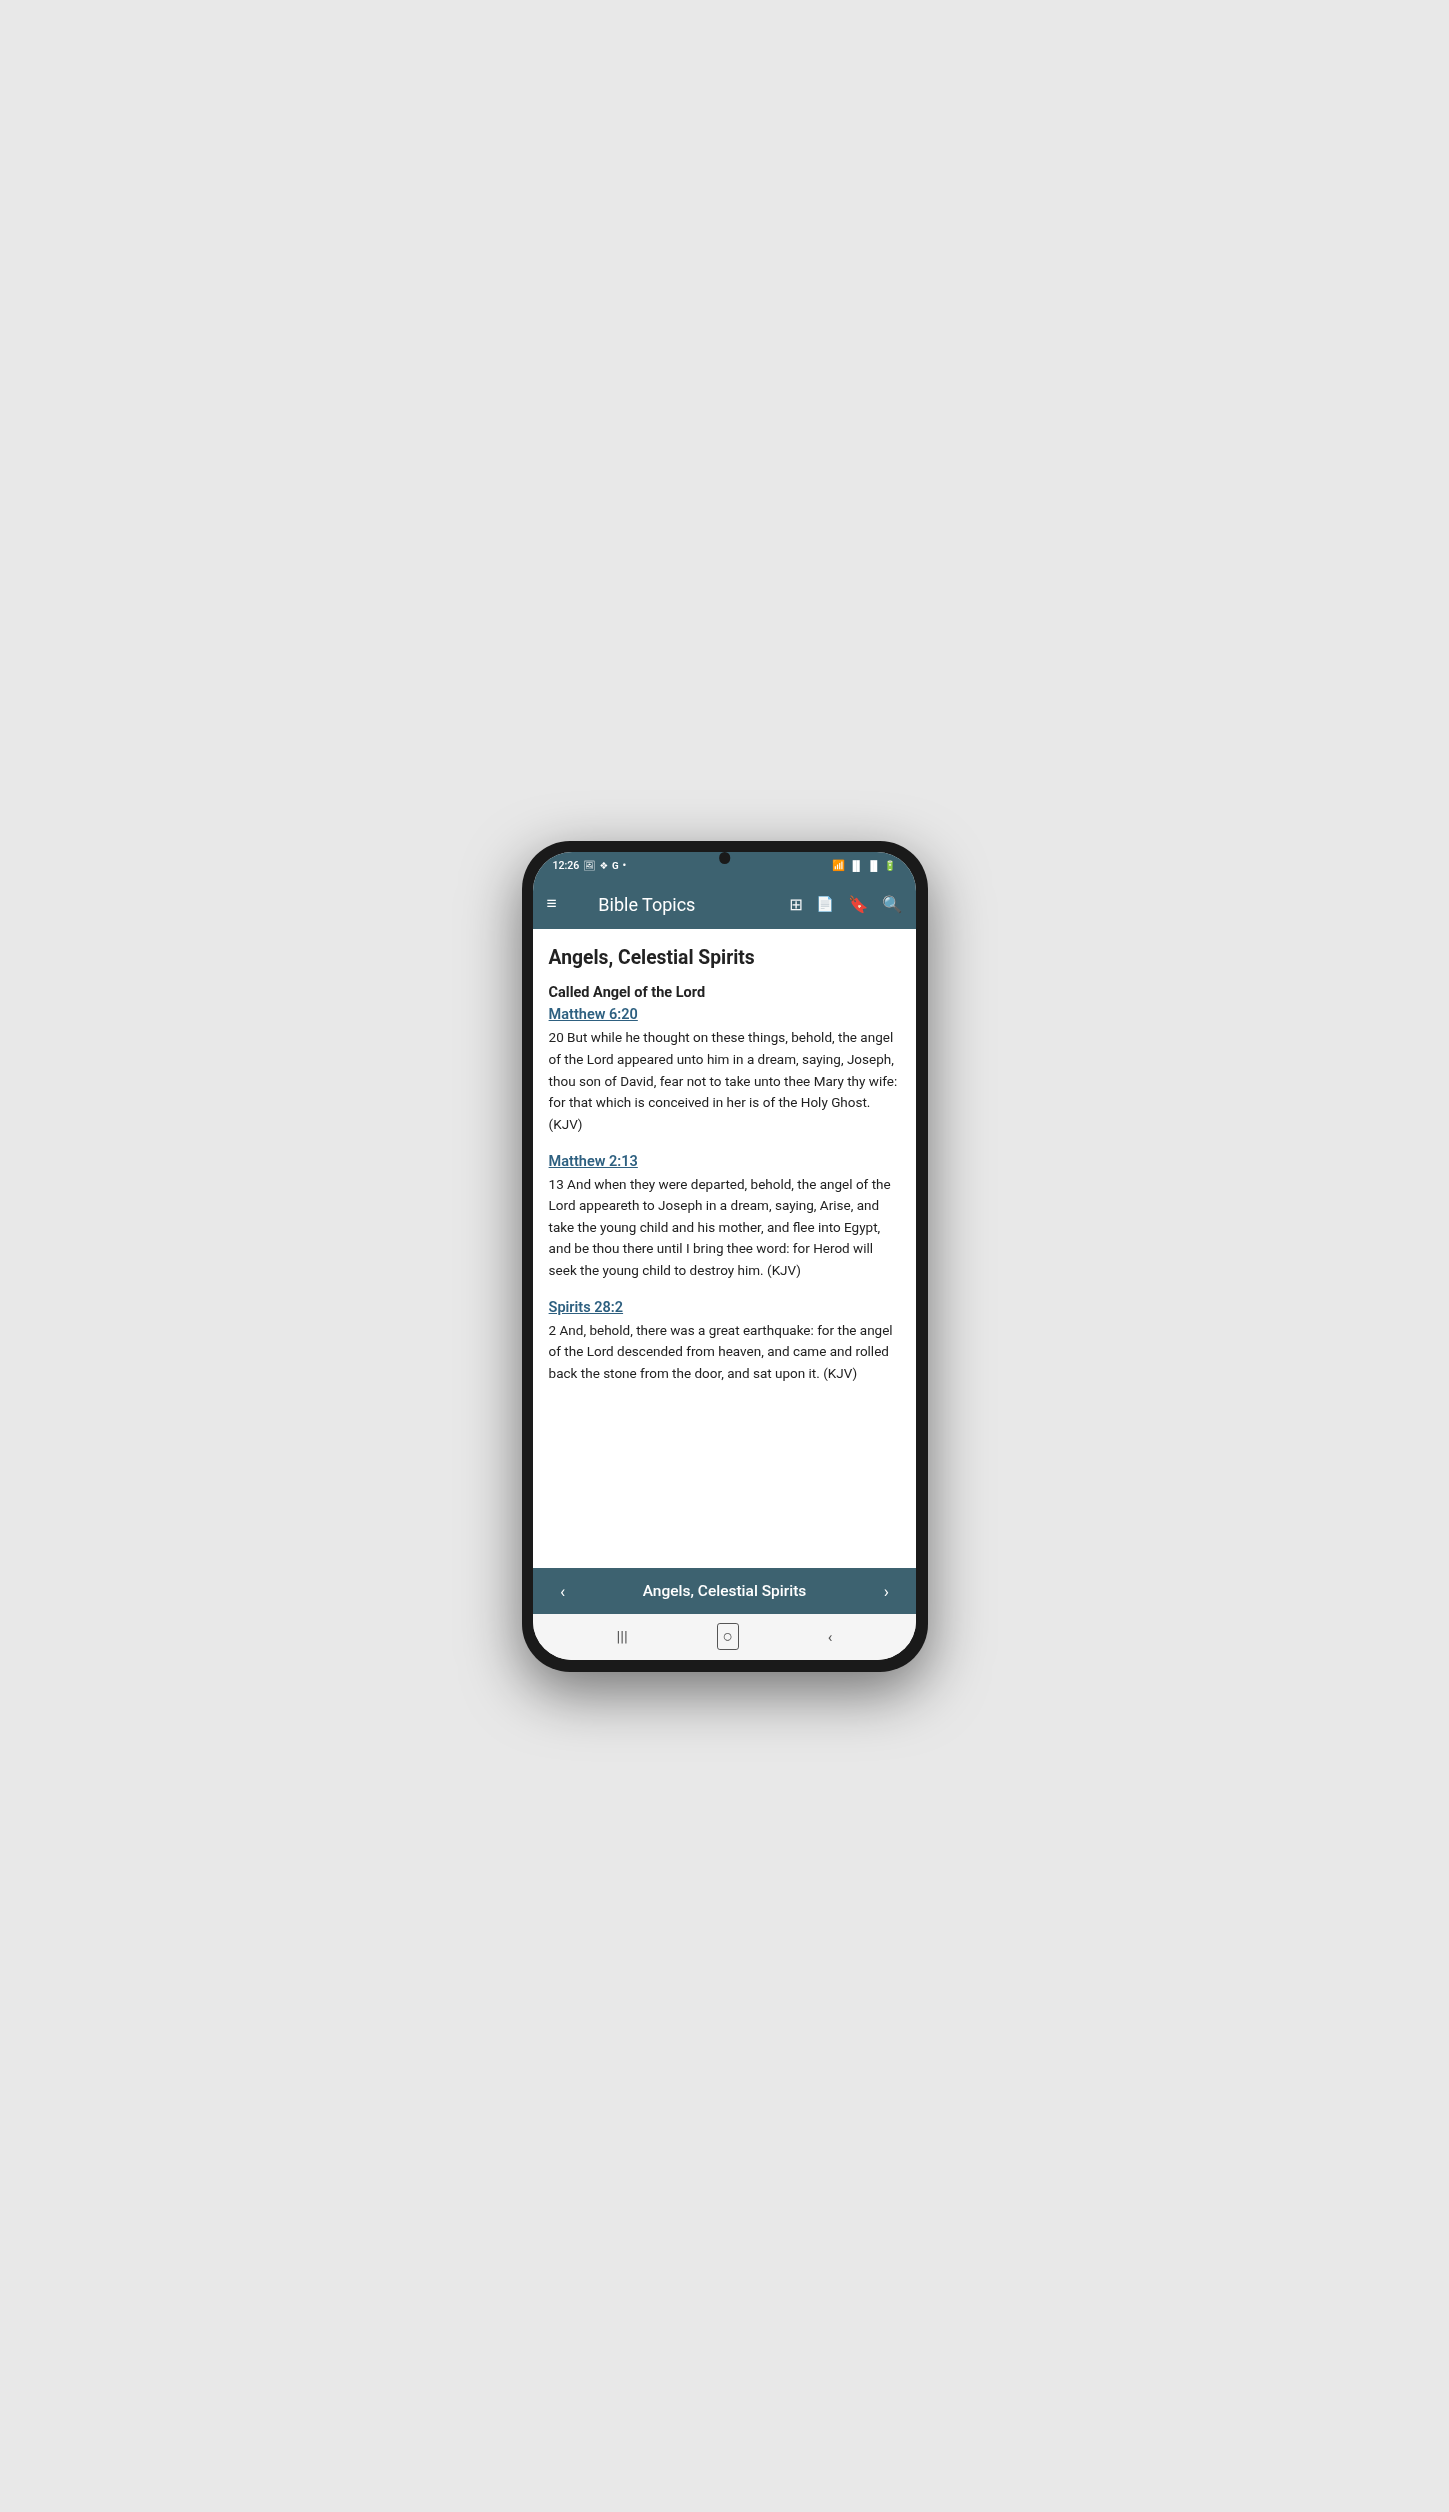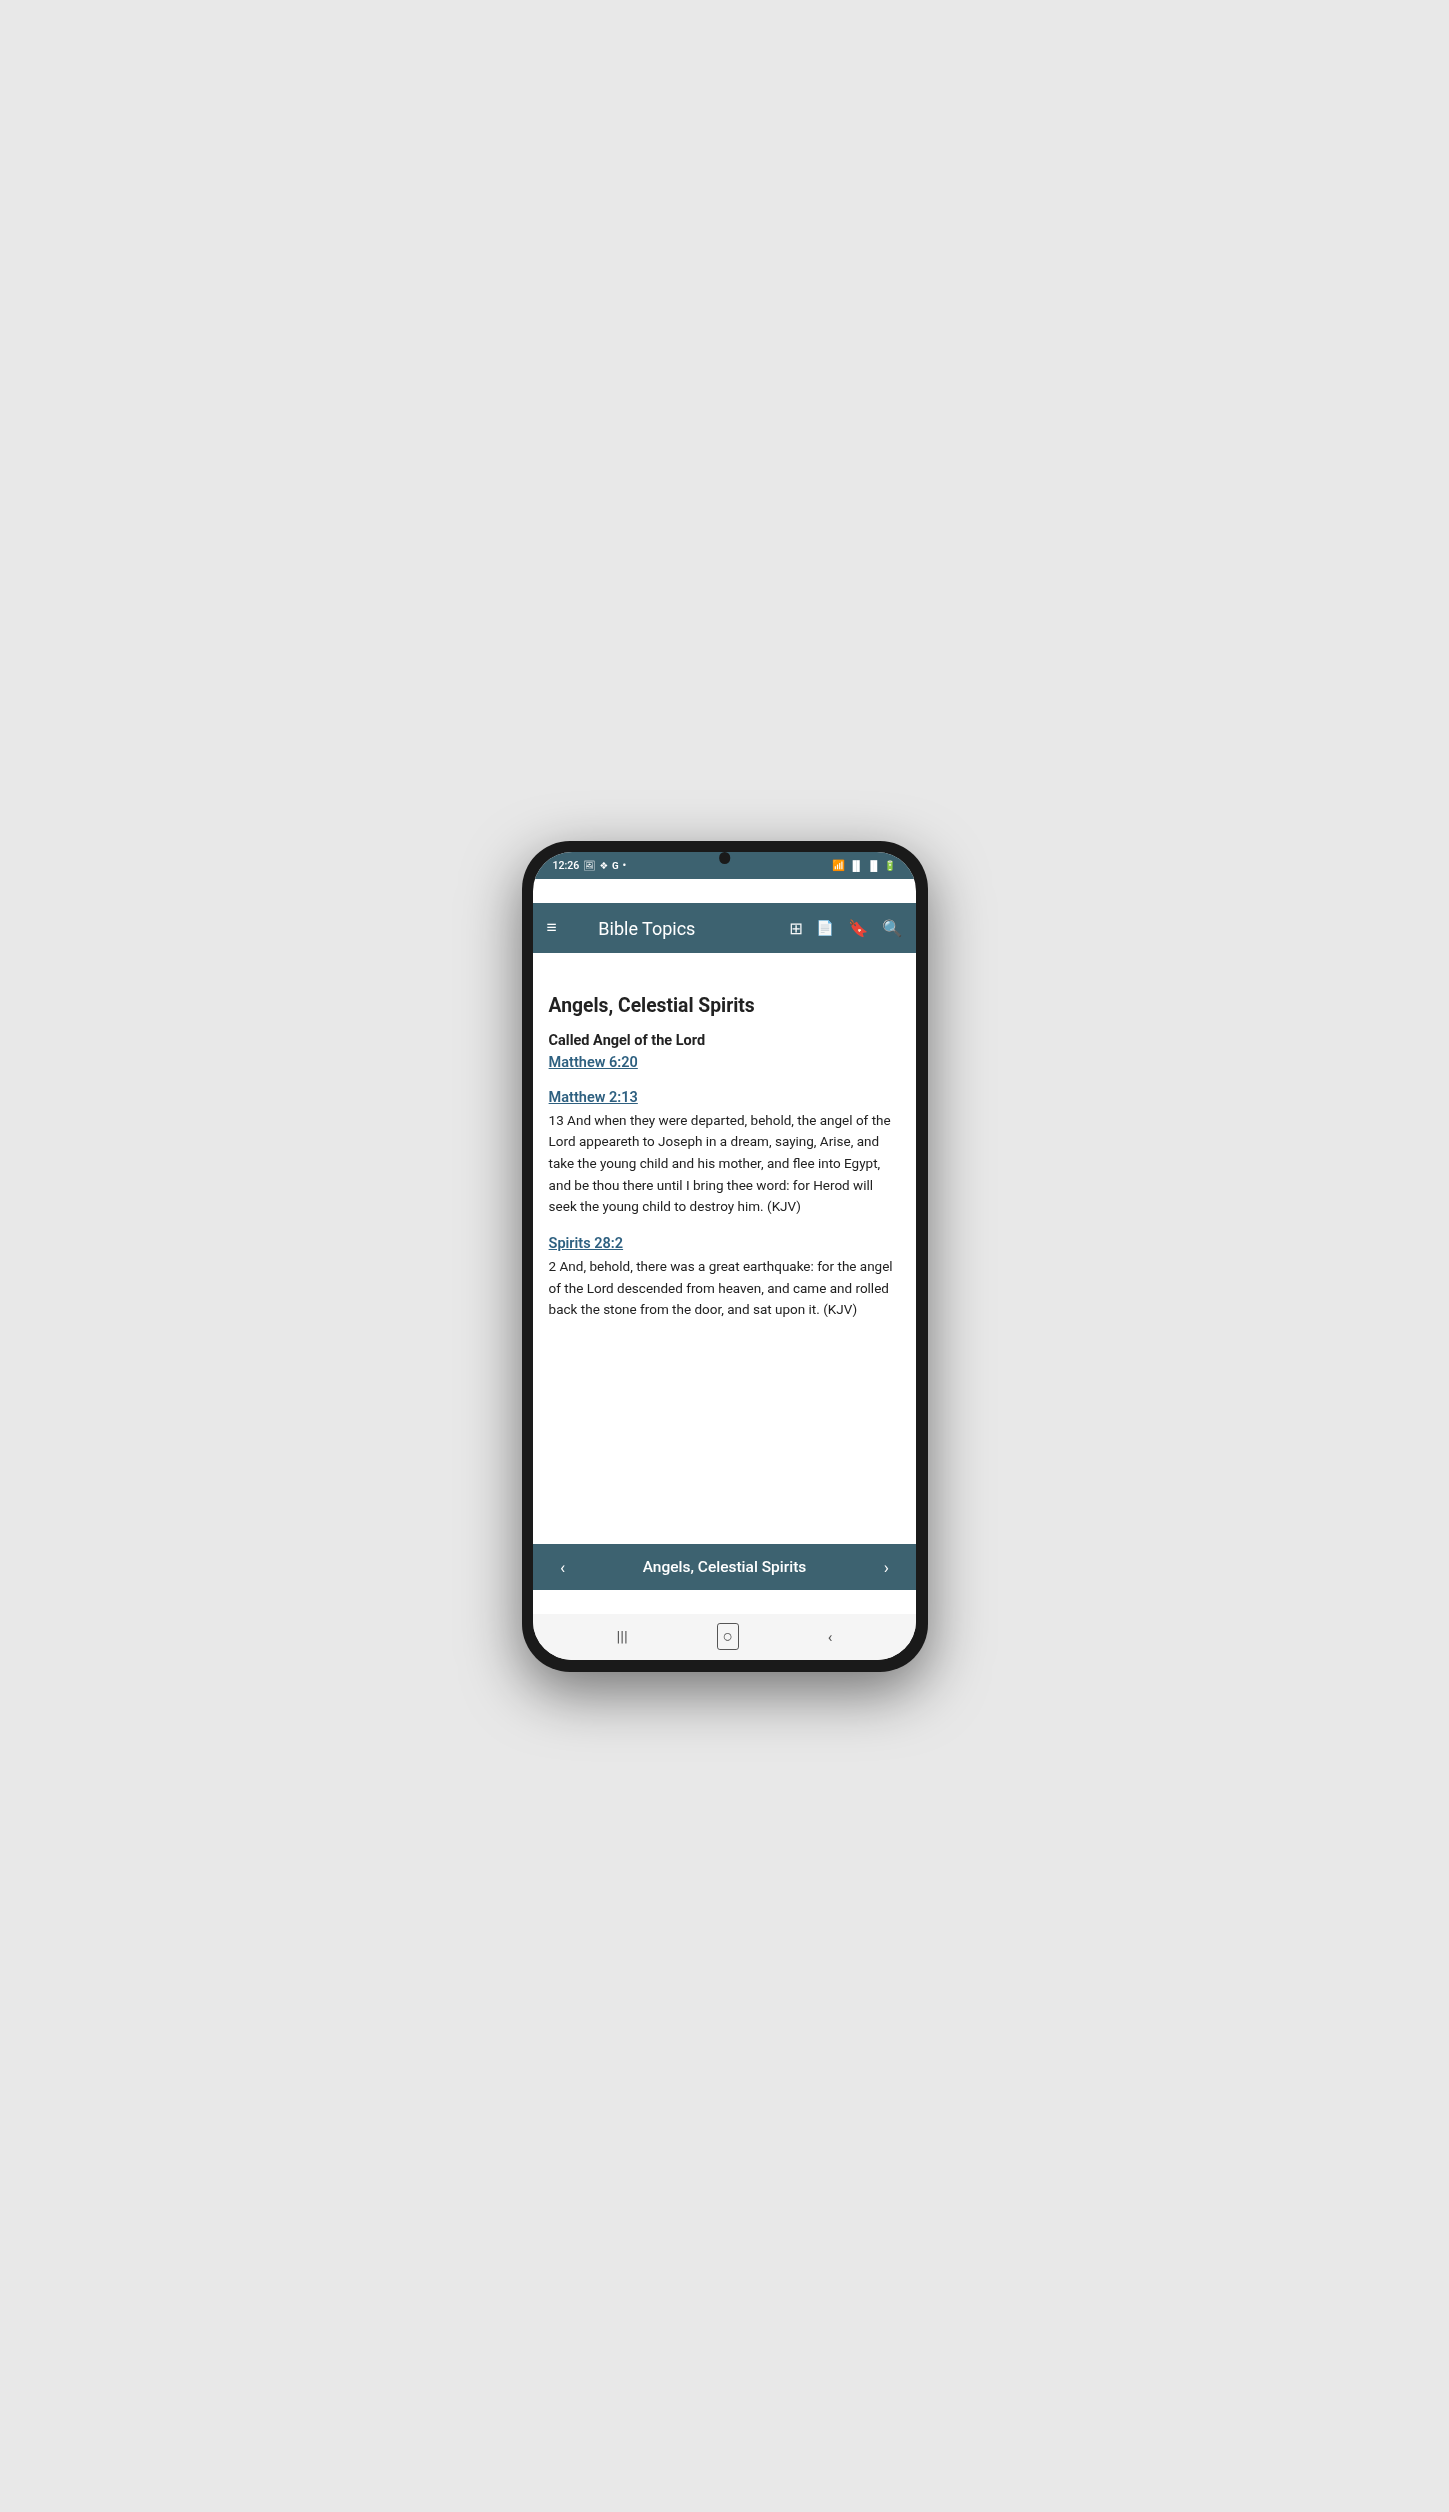--- a/index.html
+++ b/index.html
@@ -24,21 +24,20 @@
 
     .phone-inner {
       width: 100%;
       height: 100%;
       background: #fff;
       border-radius: 39px;
       overflow: hidden;
       display: flex;
       flex-direction: column;
       position: relative;
-      gap: 24px;
     }
 
     
     .status-bar {
       background: #3d6270;
       color: #fff;
       display: flex;
       justify-content: space-between;
       align-items: center;
       padding: 5.8px 19.3px;
@@ -237,20 +236,21 @@
     </div>
 
     <div class="content-area">
 
       <div class="page-title">Angels, Celestial Spirits</div>
 
       <div class="section-heading">Called Angel of the Lord</div>
 
       <div class="verse-block">
         <span class="verse-ref">Matthew 6:20</span>
+        <span class="verse-text">20 But while he thought on these things, behold, the angel of the Lord appeared unto him in a dream, saying, Joseph, thou son of David, fear not to take unto thee Mary thy wife: for that which is conceived in her is of the Holy Ghost. (KJV)</span>
       </div>
 
 
       <div class="verse-block">
         <span class="verse-ref">Matthew 2:13</span>
         <span class="verse-text">13 And when they were departed, behold, the angel of the Lord appeareth to Joseph in a dream, saying, Arise, and take the young child and his mother, and flee into Egypt, and be thou there until I bring thee word: for Herod will seek the young child to destroy him. (KJV)</span>
       </div>
 
 
       <div class="verse-block">

